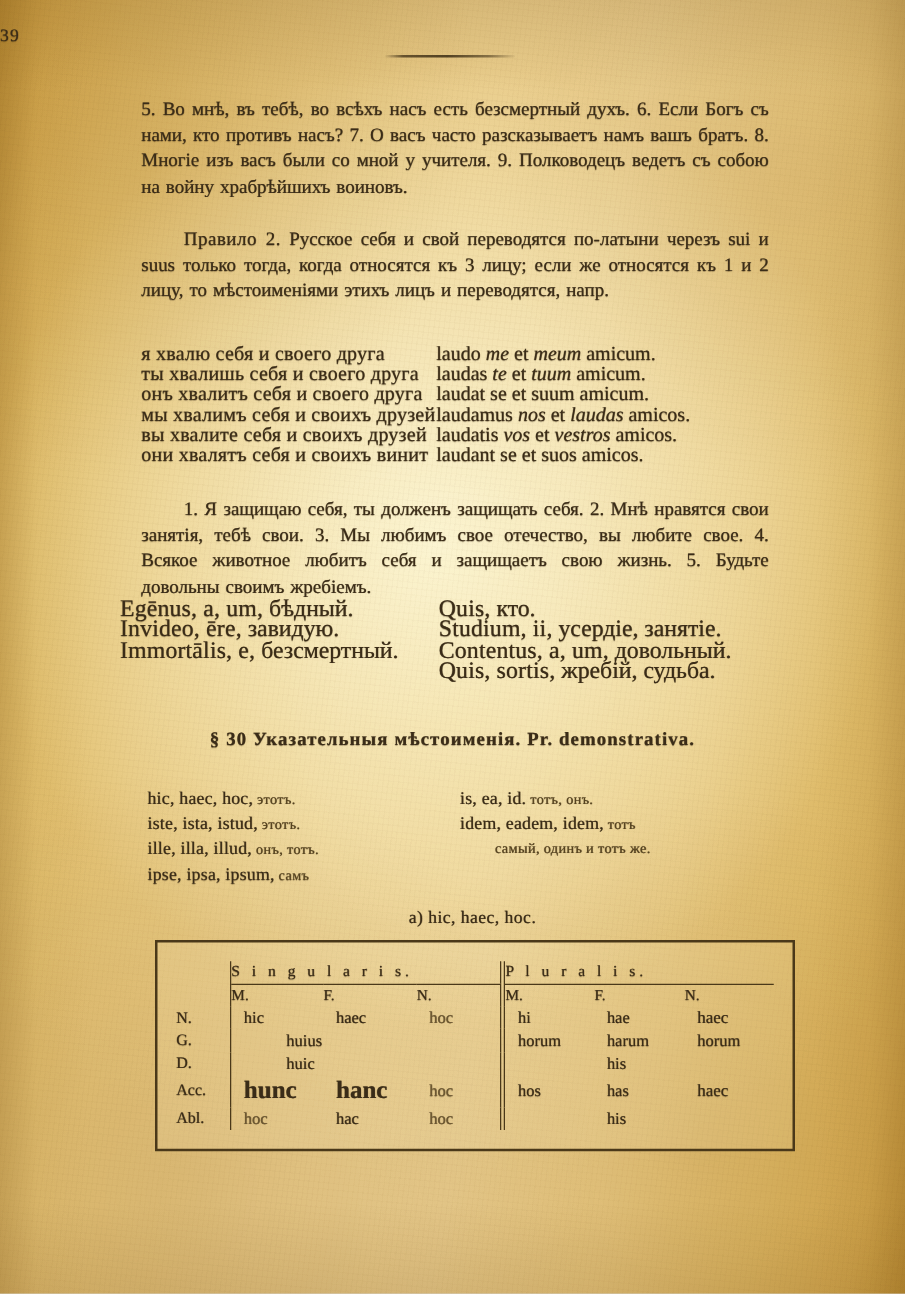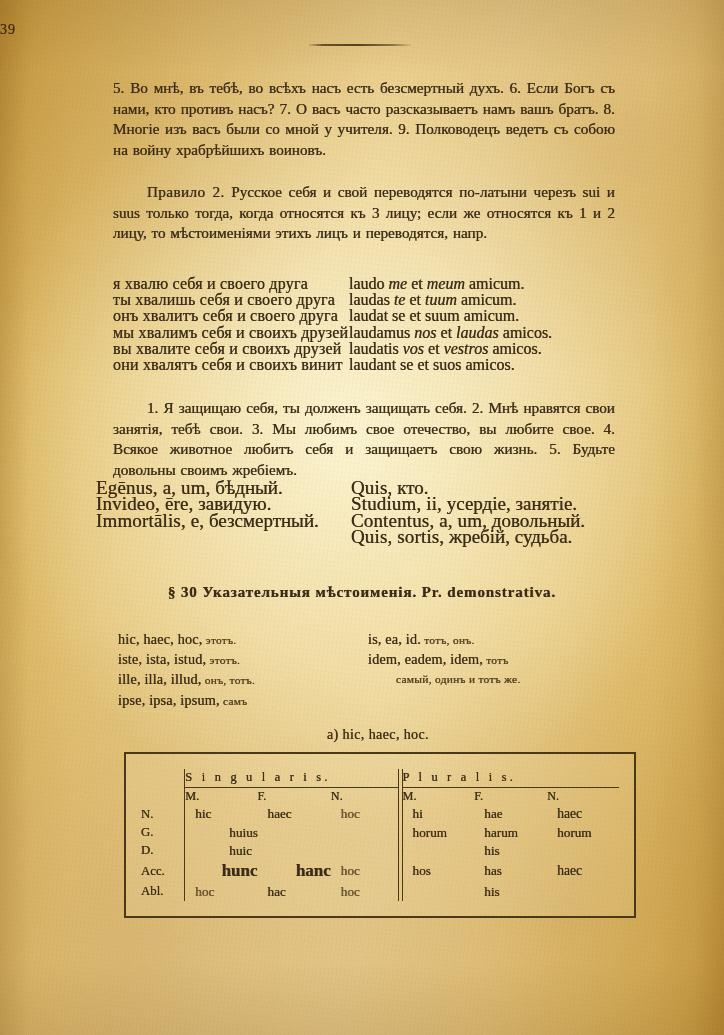--- a/index.html
+++ b/index.html
@@ -246,21 +246,21 @@
     text-align: right;
     padding-right: 7px !important;
     font-size: 12.8px;
     width: 42px;
   }
   .vsep { border-right: 1.6px solid #4a3819; }
   .cell {
     padding: 1.2px 0 1.2px 10px !important;
     font-size: 13.2px;
   }
-  .cell.b { font-weight: bold; font-size: 17px; text-align: right; }
+  .cell.b { font-weight: bold; font-size: 20px; }
   .cell.faint { color: #6d5832; }
   .cell.lgt { font-size: 13.6px; }
   .spanrow { padding-left: 44px !important; }
 
   .colw-m { width: 84px; }
   .colw-f { width: 86px; }
   .colw-n { width: 84px; }
 </style>
 </head>
 <body>

